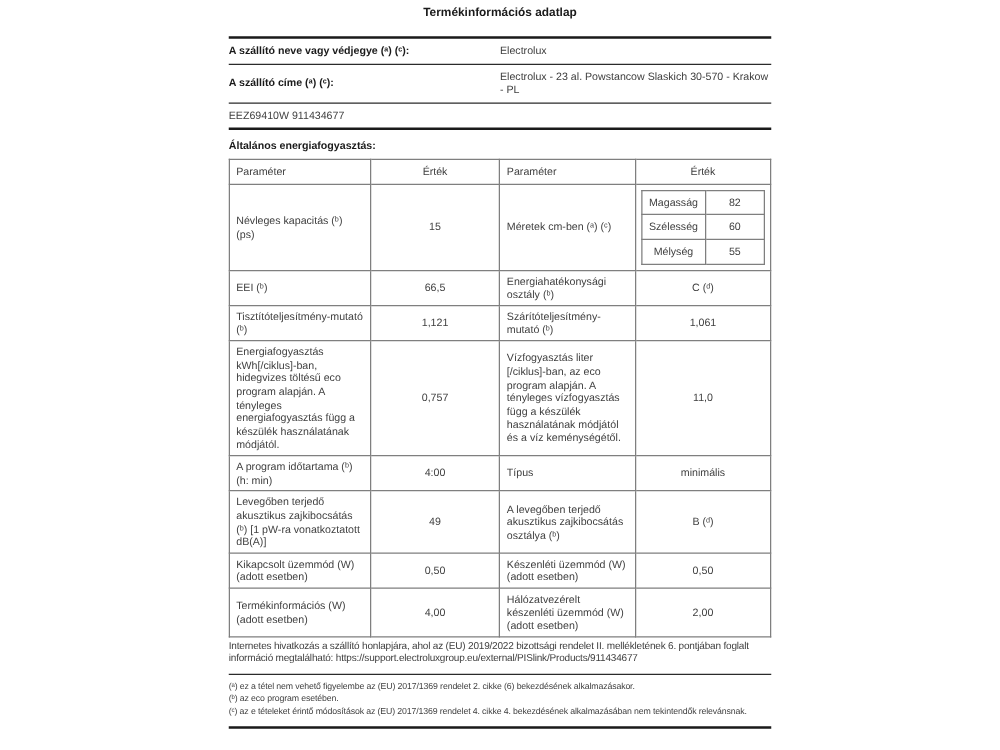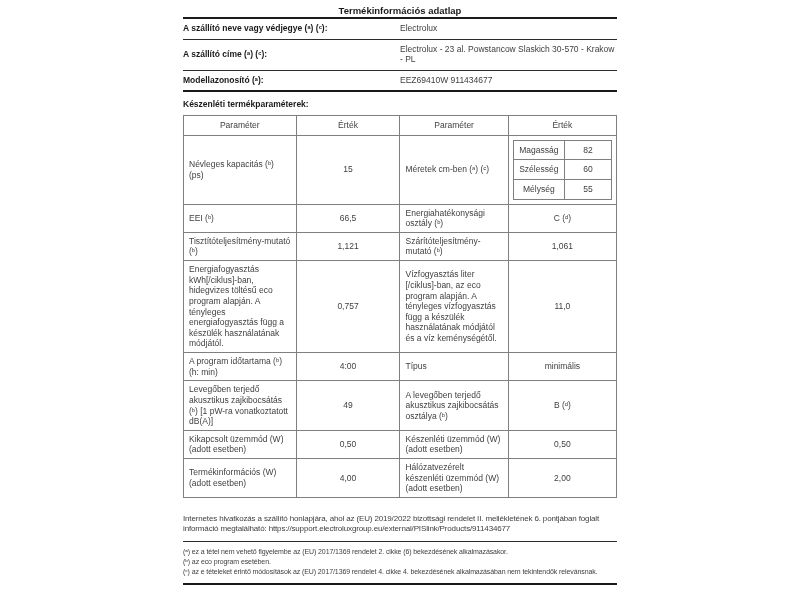--- a/index.html
+++ b/index.html
@@ -16,21 +16,21 @@
     padding-top: 5px;
     font-size: 8.5px;
     line-height: 1.25;
     color: #404040;
   }
   .doc-title {
     text-align: center;
     font-weight: bold;
     color: #1a1a1a;
     font-size: 9.5px;
-    padding-bottom: 0;
+    padding-bottom: 12px;
     border-bottom: 2px solid #1a1a1a;
   }
   .kv-row {
     display: flex;
     align-items: center;
     padding: 4px 0 5px 0;
     border-bottom: 1px solid #2b2b2b;
   }
   .kv-row.thick { border-bottom: 2px solid #1a1a1a; }
   .kv-label {
@@ -57,35 +57,35 @@
   }
   .params th, .params td {
     border: 1px solid #7f7f7f;
     padding: 3px 5px;
     font-weight: normal;
     color: #404040;
     vertical-align: middle;
     word-wrap: break-word;
   }
   .params th { padding: 4px 5px; }
-  .th-left { text-align: center; }
+  .th-left { text-align: left; }
   .th-center { text-align: center; }
   td.param { text-align: left; }
   td.val { text-align: center; }
   td.dims-cell { padding: 4px; }
   table.dims { width: 100%; border-collapse: collapse; }
   .dims td {
     border: 1px solid #7f7f7f;
     text-align: center;
     padding: 4px 2px;
     color: #404040;
   }
   .dims .dim-label { width: 52%; }
   .para {
-    margin-top: 16px;
+    margin-top: 2px;
     padding-bottom: 7px;
     border-bottom: 1px solid #2b2b2b;
     font-size: 8px;
     letter-spacing: -0.15px;
     color: #404040;
   }
   .para .url { color: #404040; text-decoration: none; }
   .footnotes {
     margin-top: 5px;
     padding-bottom: 6px;
@@ -107,25 +107,24 @@
     <div class="kv-label">A szállító neve vagy védjegye (ᵃ) (ᶜ):</div>
     <div class="kv-value">Electrolux</div>
   </div>
 
   <div class="kv-row">
     <div class="kv-label">A szállító címe (ᵃ) (ᶜ):</div>
     <div class="kv-value">Electrolux - 23 al. Powstancow Slaskich 30-570 - Krakow - PL</div>
   </div>
 
   <div class="kv-row thick">
-    <div class="kv-label">Modellazonosító (ᵃ):</div>
     <div class="kv-value">EEZ69410W 911434677</div>
   </div>
 
-  <div class="section-heading">Készenléti termékparaméterek:</div>
+  <div class="section-heading">Általános energiafogyasztás:</div>
 
   <table class="params">
     <colgroup>
       <col style="width:26%">
         <col style="width:24%">
         <col style="width:25%">
         <col style="width:25%">
     </colgroup>
     <tbody>
       <tr>

